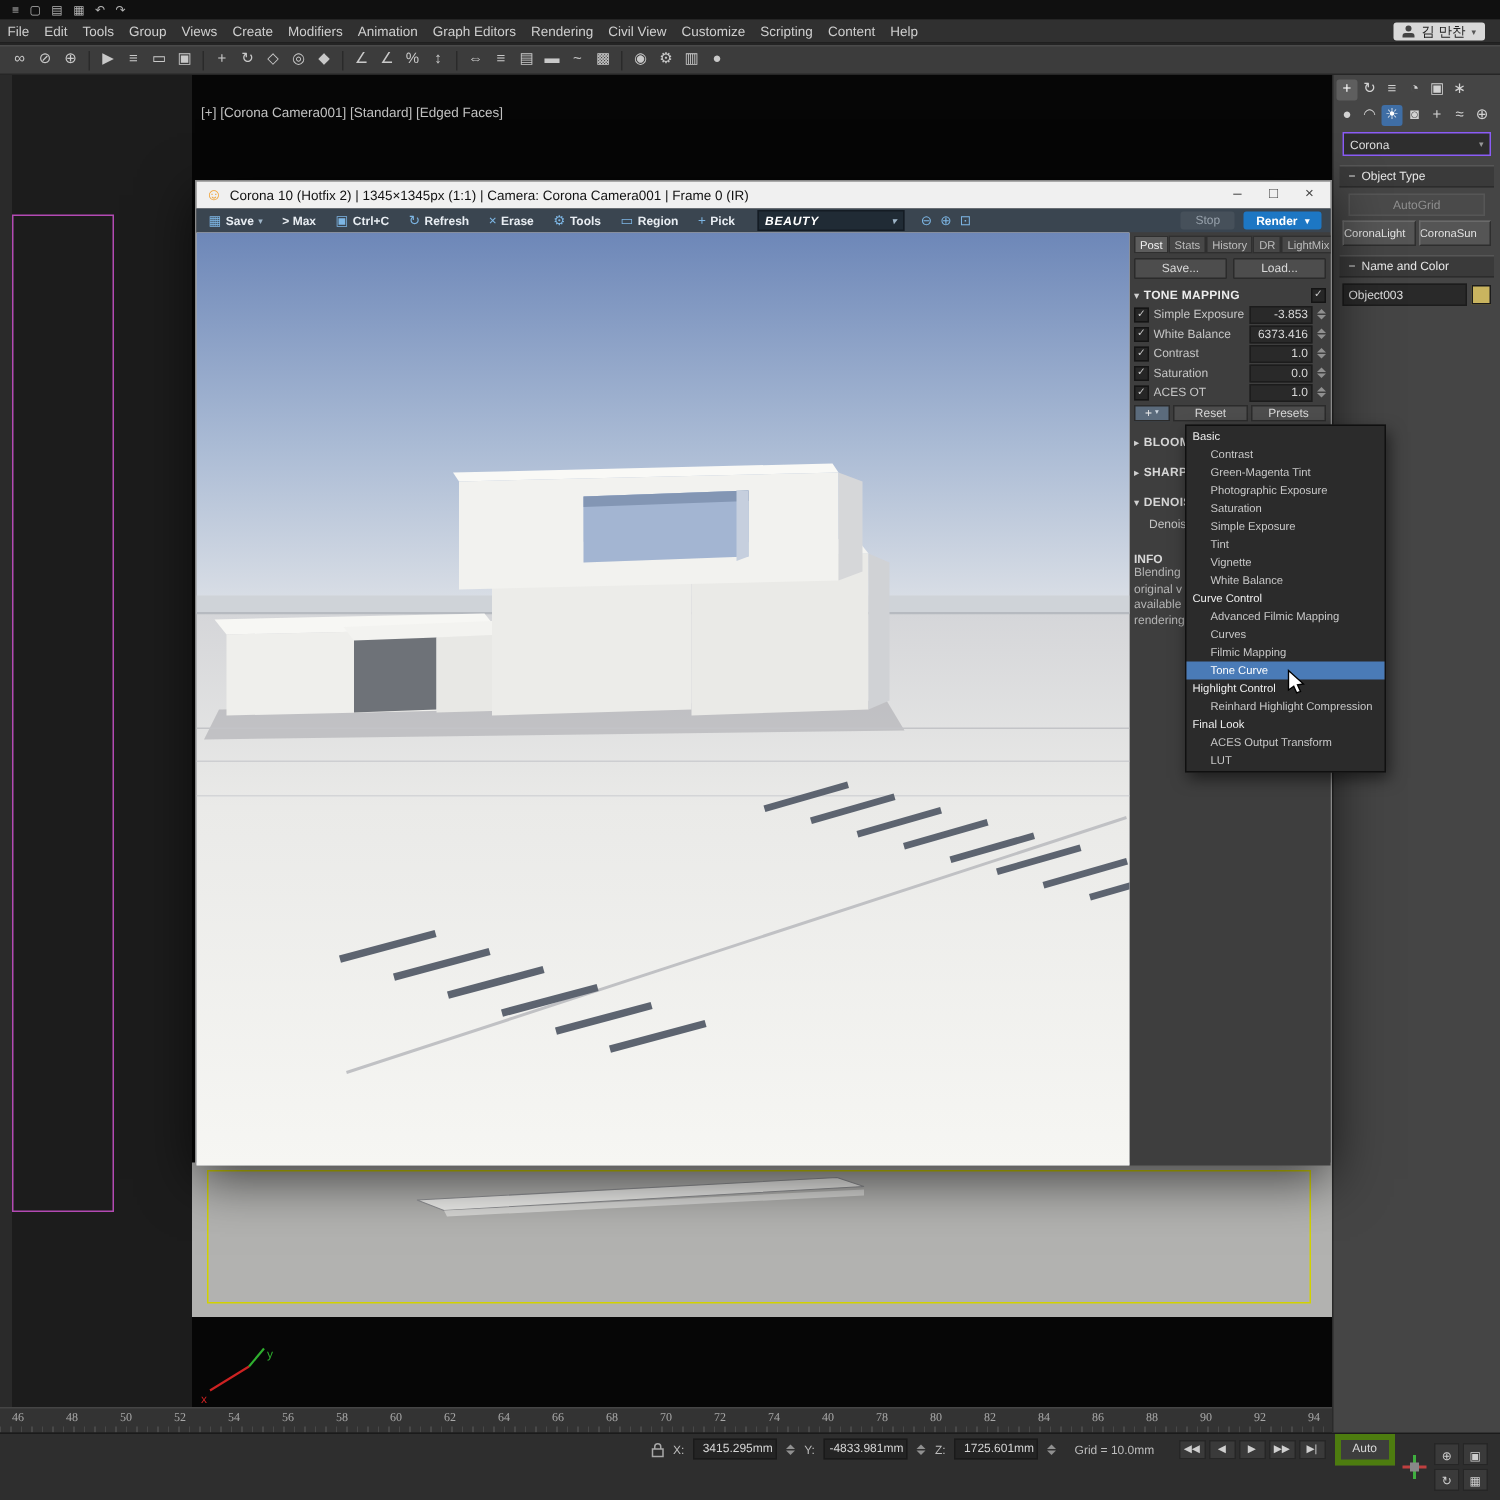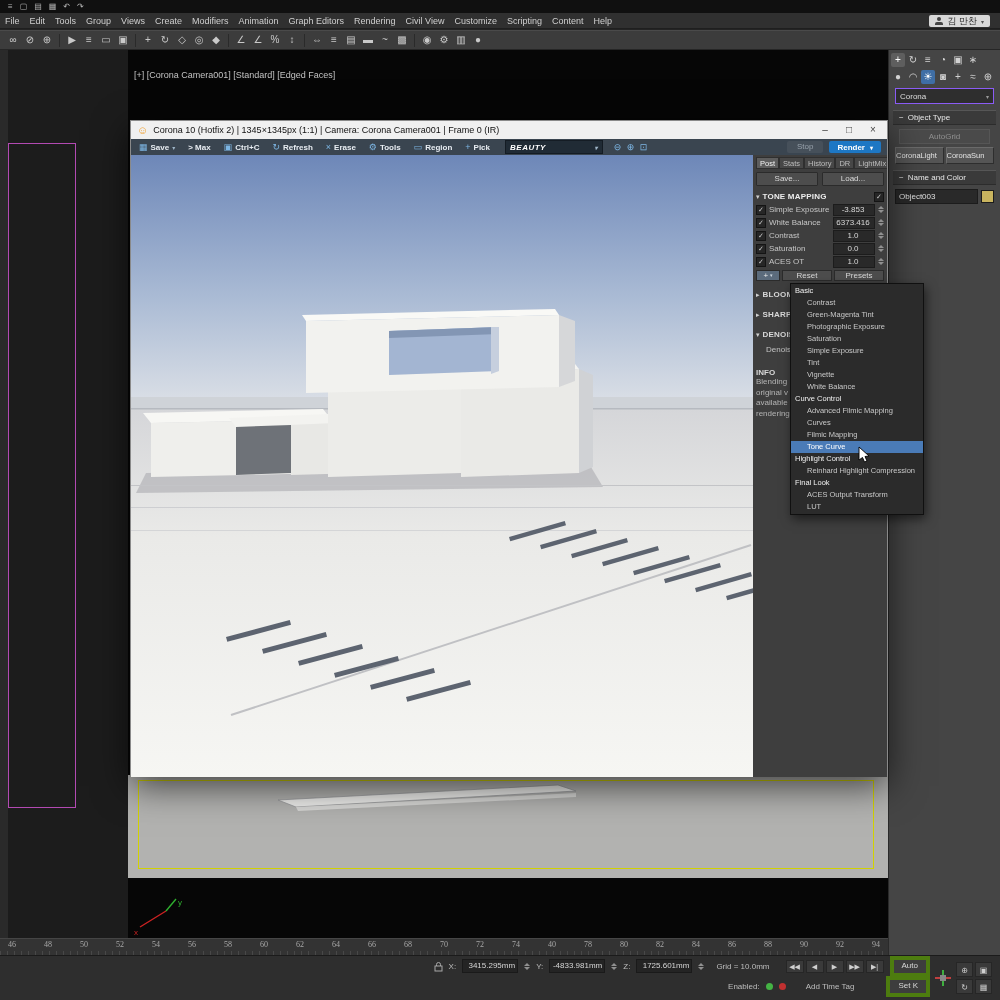--- a/index.html
+++ b/index.html
@@ -63,21 +63,21 @@
   .pbtn{flex:1;height:12px;line-height:12px;text-align:center;background:#4d4d4d;border:1px solid #2b2b2b;
         color:#dadada;font-size:8px;border-radius:1px;}
   .tm-header{display:flex;align-items:center;gap:3px;height:13px;margin-top:2px;}
   .arr{font-size:7px;color:#d0d0d0;}
   .tm-title{flex:1;font-size:8px;font-weight:bold;color:#ececec;letter-spacing:.2px;white-space:nowrap;}
   .cb{width:8px;height:8px;line-height:8px;text-align:center;background:#262626;border:1px solid #141414;
       color:#c8c8c8;font-size:7px;flex:0 0 auto;}
   .tm-row{display:flex;align-items:center;gap:3px;height:13px;}
   .tm-label{flex:1;font-size:8px;color:#c6c6c6;white-space:nowrap;overflow:hidden;}
   .tm-value{width:38px;height:10px;line-height:10px;background:#292929;border:1px solid #1c1c1c;
-            color:#d8d8d8;font-size:8px;text-align:center;padding-right:2px;flex:0 0 auto;}
+            color:#d8d8d8;font-size:8px;text-align:right;padding-right:2px;flex:0 0 auto;}
   .spin{display:flex;flex-direction:column;gap:1px;flex:0 0 auto;}
   .spin i{display:block;width:0;height:0;border-left:3px solid transparent;border-right:3px solid transparent;}
   .spin .up{border-bottom:3px solid #909090;}
   .spin .dn{border-top:3px solid #909090;}
   .tm-footer{display:flex;gap:2px;margin-top:2px;}
   .add-btn{width:24px;height:11px;line-height:11px;background:#5b6b7c;border:1px solid #2b2b2b;color:#eaeaea;
            font-size:8px;display:flex;align-items:center;justify-content:center;gap:2px;box-sizing:border-box;}
   .add-btn .c{font-size:5px;}
   .sm-btn{flex:1;height:11px;line-height:10px;text-align:center;background:#4d4d4d;border:1px solid #2b2b2b;
           color:#d8d8d8;font-size:8px;box-sizing:border-box;}
@@ -622,27 +622,20 @@
       <span style="display:flex;gap:2px;margin-left:10px">
 
       <span class="sb-btn">◀◀</span>
           <span class="sb-btn">◀</span>
           <span class="sb-btn">▶</span>
           <span class="sb-btn">▶▶</span>
           <span class="sb-btn">▶|</span>
         </span>
       <span class="sb-key">Auto</span>
     </div>
-    <div class="sb-row">
-      <span class="sb-label">Enabled:</span>
-      <span class="dot green"></span>
-      <span class="dot red"></span>
-      <span class="sb-label" style="margin:0 26px 0 14px">Add Time Tag</span>
-      <span class="sb-key">Set K</span>
-    </div>
     <div class="nav-cluster">
       <svg width="20" height="20">
         <line x1="10" y1="2" x2="10" y2="18" stroke="#3faf3f" stroke-width="2"></line>
         <line x1="2" y1="10" x2="18" y2="10" stroke="#c04040" stroke-width="2"></line>
         <rect x="7" y="7" width="6" height="6" fill="#888"></rect>
       </svg>
       <span class="nav-grid">
 
       <span class="nav-btn">⊕</span>
           <span class="nav-btn">▣</span>

